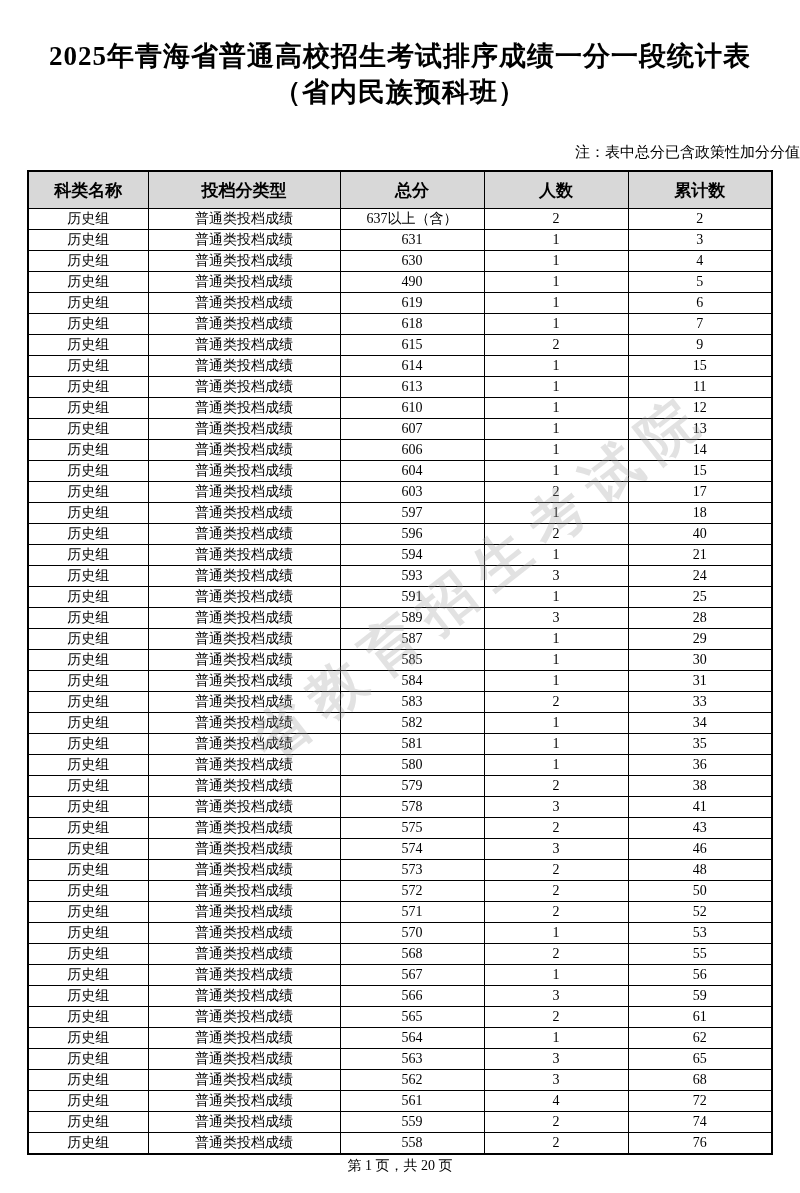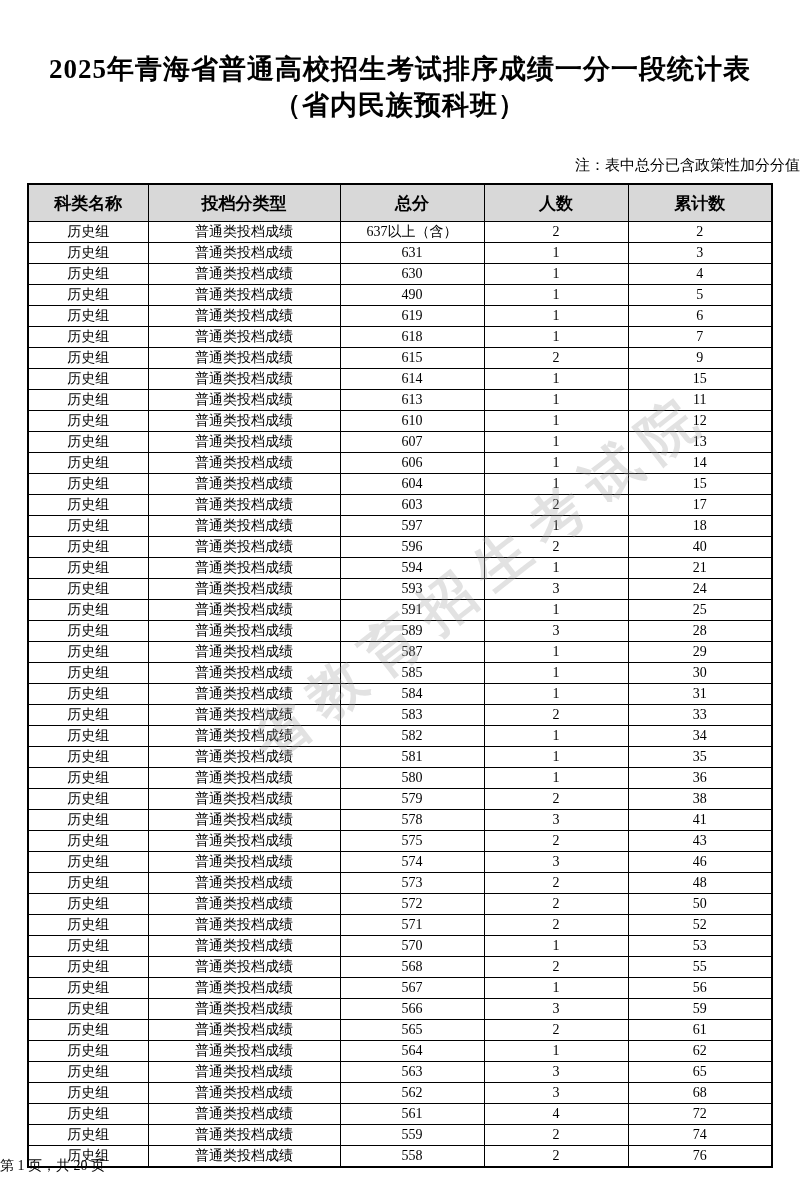--- a/index.html
+++ b/index.html
@@ -11,21 +11,21 @@
     color: #000000;
     position: relative;
     overflow: hidden;
   }
   .page {
     position: relative;
     width: 800px;
     height: 1193px;
   }
   .title-block {
-    padding-top: 51px;
+    padding-top: 38px;
     text-align: center;
     position: relative;
     z-index: 2;
   }
   .title-line {
     font-size: 27px;
     font-weight: bold;
     line-height: 1.35;
     letter-spacing: 1px;
   }
@@ -62,21 +62,21 @@
   table.stats td {
     font-size: 14px;
     height: 21px;
     background: transparent;
   }
   .footer {
     position: absolute;
     bottom: 18px;
     left: 0;
     width: 100%;
-    text-align: left;
+    text-align: center;
     font-size: 14px;
     z-index: 2;
   }
   .watermark {
     position: absolute;
     left: 130px;
     top: 540px;
     width: 700px;
     text-align: center;
     font-size: 56px;

